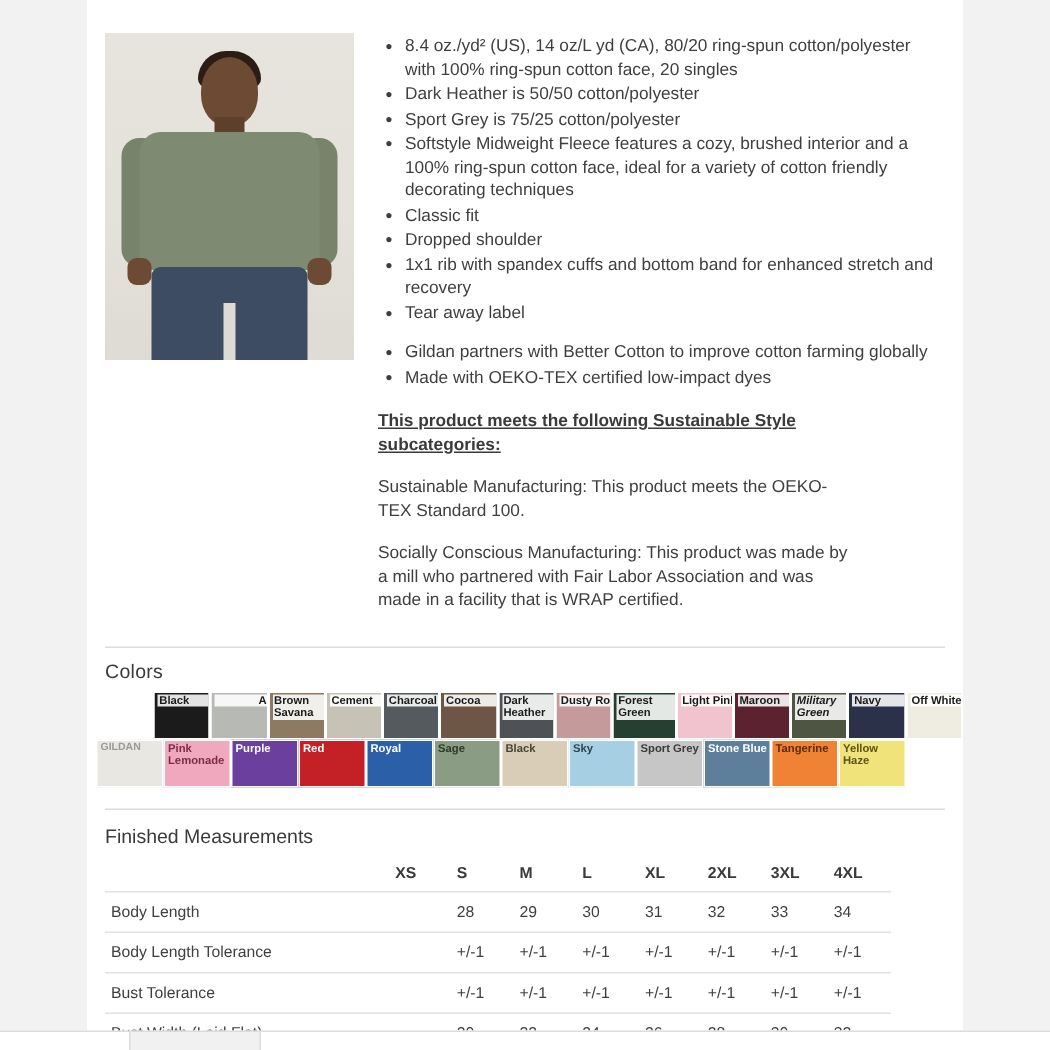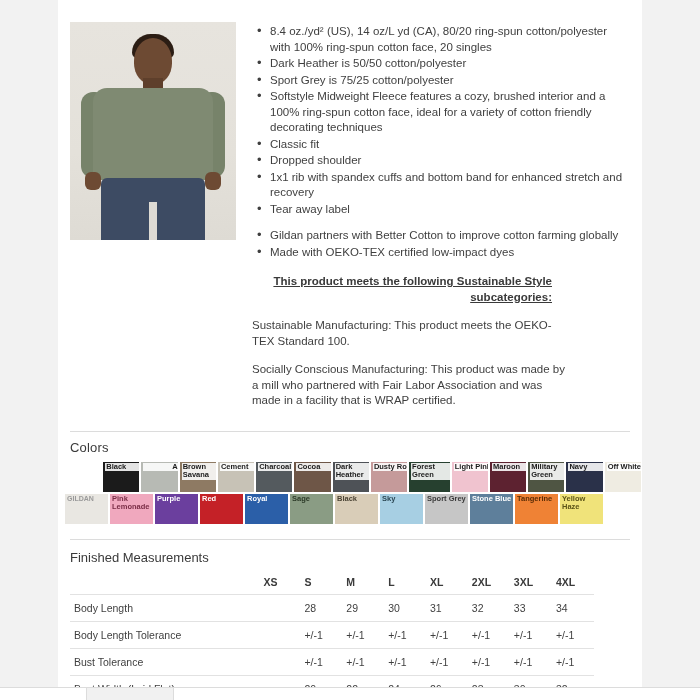--- a/index.html
+++ b/index.html
@@ -149,21 +149,20 @@
   }
   .bullets .group-gap { height: 10px; }
   .sust-heading {
     margin: 14px 0 0 0;
     font-size: 11.5px;
     line-height: 15.5px;
     font-weight: bold;
     color: #3a3a3a;
     text-decoration: underline;
     max-width: 300px;
-    text-align: right;
   }
   .sust-para {
     margin: 13px 0 0 0;
     font-size: 11.5px;
     line-height: 15.5px;
     color: #3f3f3f;
     max-width: 320px;
   }
 
   
@@ -342,21 +341,21 @@
         <div class="swatch" style="background: linear-gradient(rgb(38, 64, 47), rgb(38, 64, 47)) 0% 0% / 100% 100% rgb(255, 255, 255); padding-left: 28px;">
             <span class="sw-label" style="color: rgb(26, 26, 26); background: rgba(255, 255, 255, 0.88); padding: 0px 1px;">Forest Green</span>
           </div>
         <div class="swatch" style="background: linear-gradient(rgb(240, 195, 207), rgb(240, 195, 207)) 0% 0% / 100% 100% rgb(255, 255, 255);">
             <span class="sw-label" style="color: rgb(26, 26, 26); background: rgba(255, 255, 255, 0.88); padding: 0px 1px;">Light Pink</span>
           </div>
         <div class="swatch" style="background: linear-gradient(rgb(93, 34, 48), rgb(93, 34, 48)) 0% 0% / 100% 100% rgb(255, 255, 255);">
             <span class="sw-label" style="color: rgb(26, 26, 26); background: rgba(255, 255, 255, 0.88); padding: 0px 1px;">Maroon</span>
           </div>
         <div class="swatch" style="background: linear-gradient(rgb(79, 85, 67), rgb(79, 85, 67)) 0% 0% / 100% 100% rgb(255, 255, 255);">
-            <span class="sw-label" style="color: rgb(26, 26, 26); background: rgba(255, 255, 255, 0.88); padding: 0px 1px;">Military Green</span>
+            <span class="sw-label" style="color: rgb(26, 26, 26); background: rgba(255, 255, 255, 0.88); padding: 0px 1px; font-style: italic;">Military Green</span>
           </div>
         <div class="swatch" style="background: linear-gradient(rgb(42, 49, 73), rgb(42, 49, 73)) 0% 0% / 100% 100% rgb(255, 255, 255);">
             <span class="sw-label" style="color: rgb(26, 26, 26); background: rgba(255, 255, 255, 0.88); padding: 0px 1px;">Navy</span>
           </div>
         <div class="swatch" style="background: linear-gradient(rgb(239, 236, 226), rgb(239, 236, 226)) 0% 0% / 100% 100% rgb(255, 255, 255);">
             <span class="sw-label" style="color: rgb(26, 26, 26); background: rgba(255, 255, 255, 0.88); padding: 0px 1px;">Off White</span>
           </div>
       </div>
       <div class="swatch-row">
         <div class="swatch" style="background:#e9e7e2">

